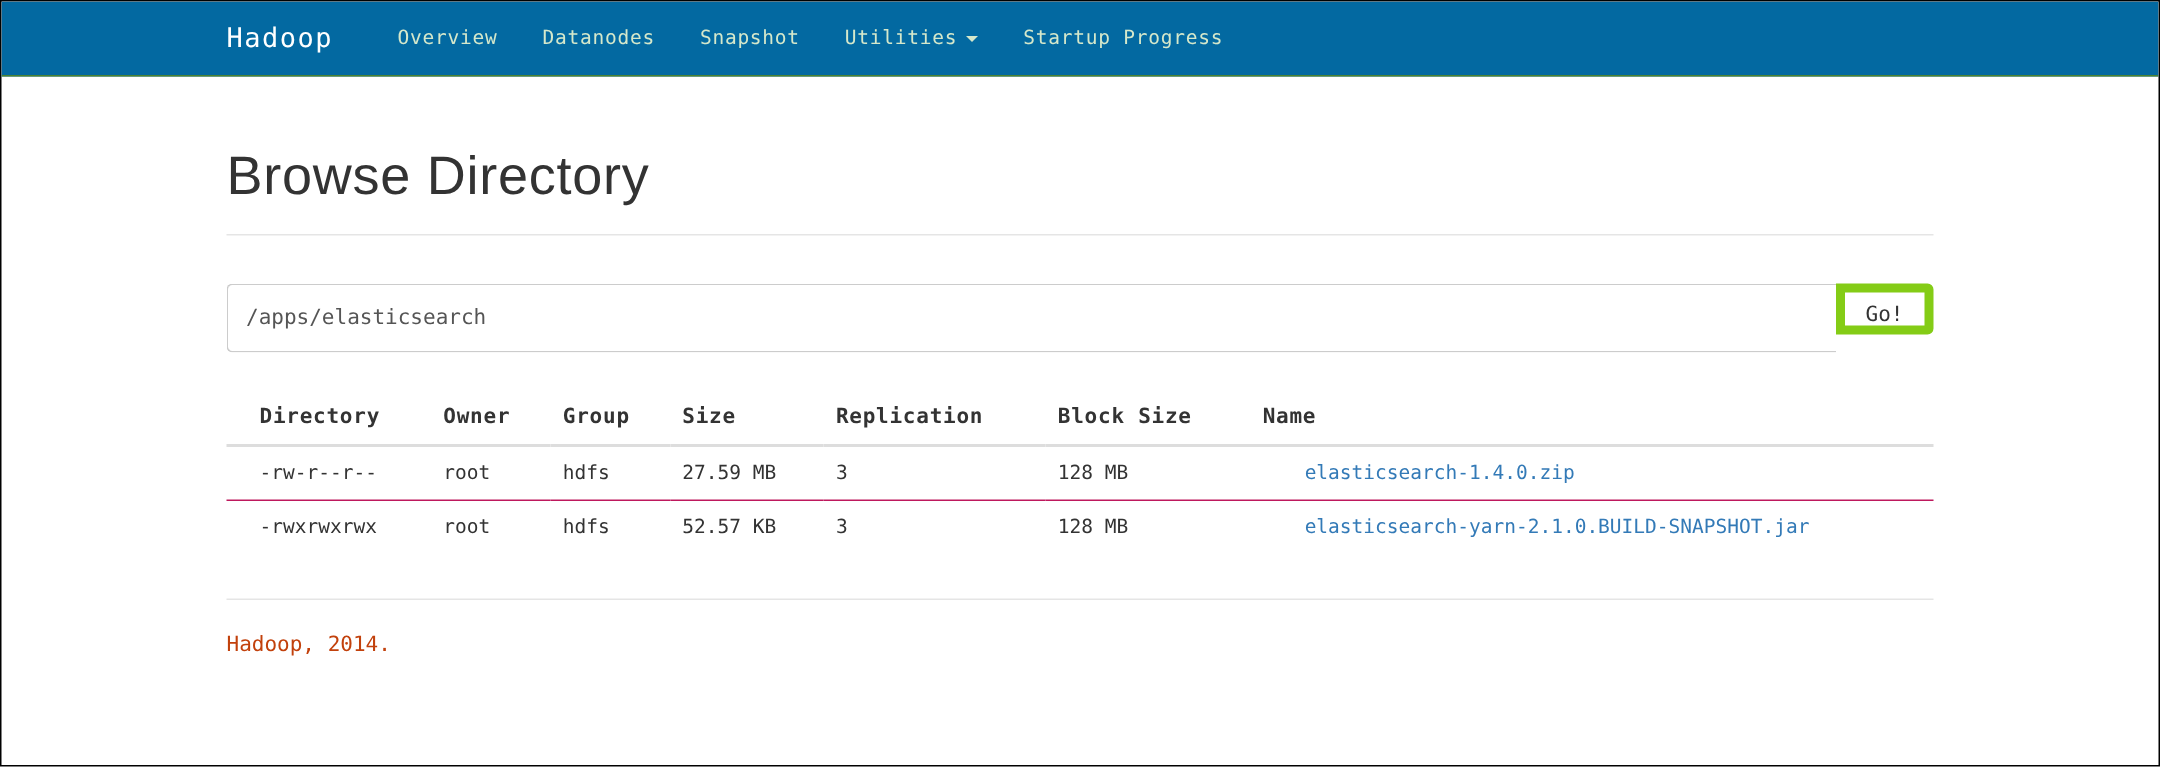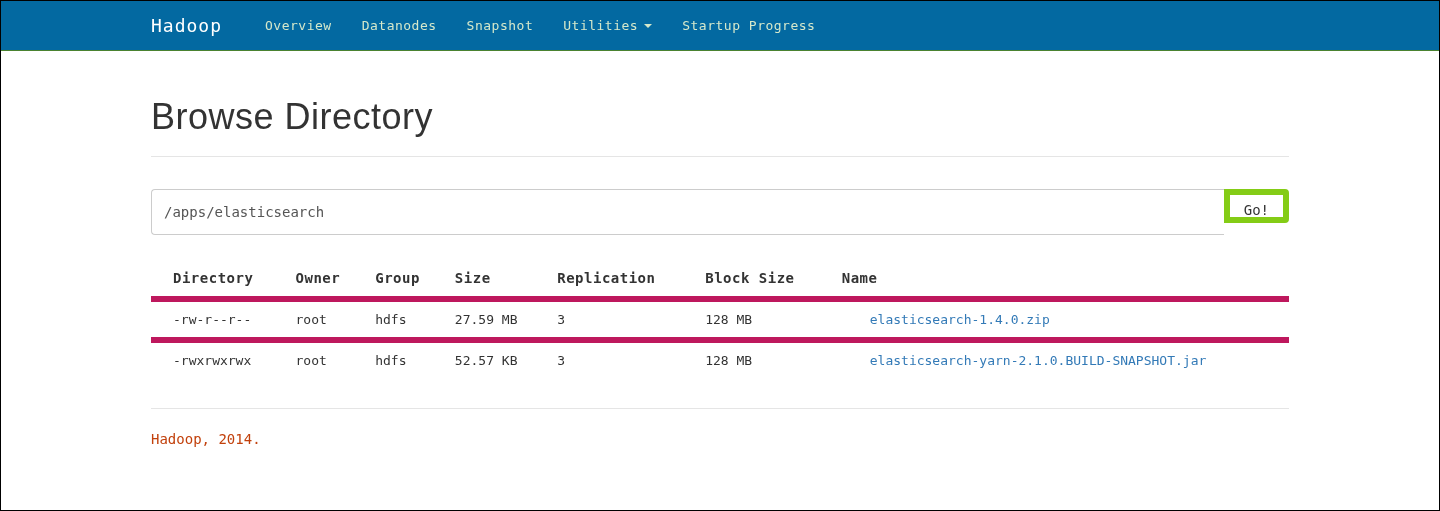--- a/index.html
+++ b/index.html
@@ -106,21 +106,21 @@
       font-weight: bold;
       color: #333333;
       border-bottom: 2px solid #dddddd;
       font-family: "SimSun", "NSimSun", monospace;
       letter-spacing: 0.5px;
     }
     .table td {
       padding: 10px 8px;
       font-size: 13px;
       color: #333333;
-      border-top: 6px solid #be185d;
+      border-top: 1px solid #be185d;
       font-family: "SimSun", "NSimSun", monospace;
     }
     .table td a {
       color: #337ab7;
       text-decoration: none;
       margin-left: 28px;
     }
     .col-perm { width: 12%; padding-left: 22px !important; }
     .col-owner { width: 7%; }
     .col-group { width: 7%; }

